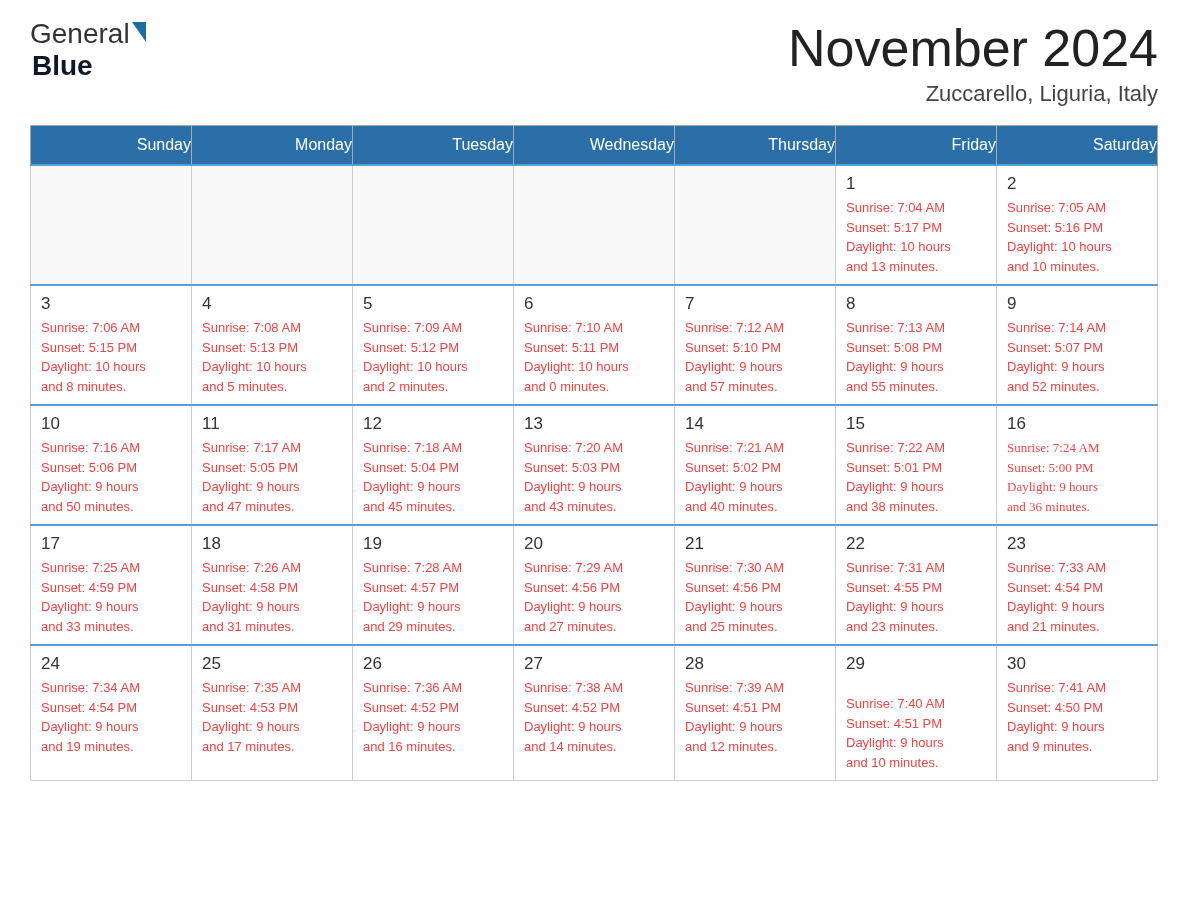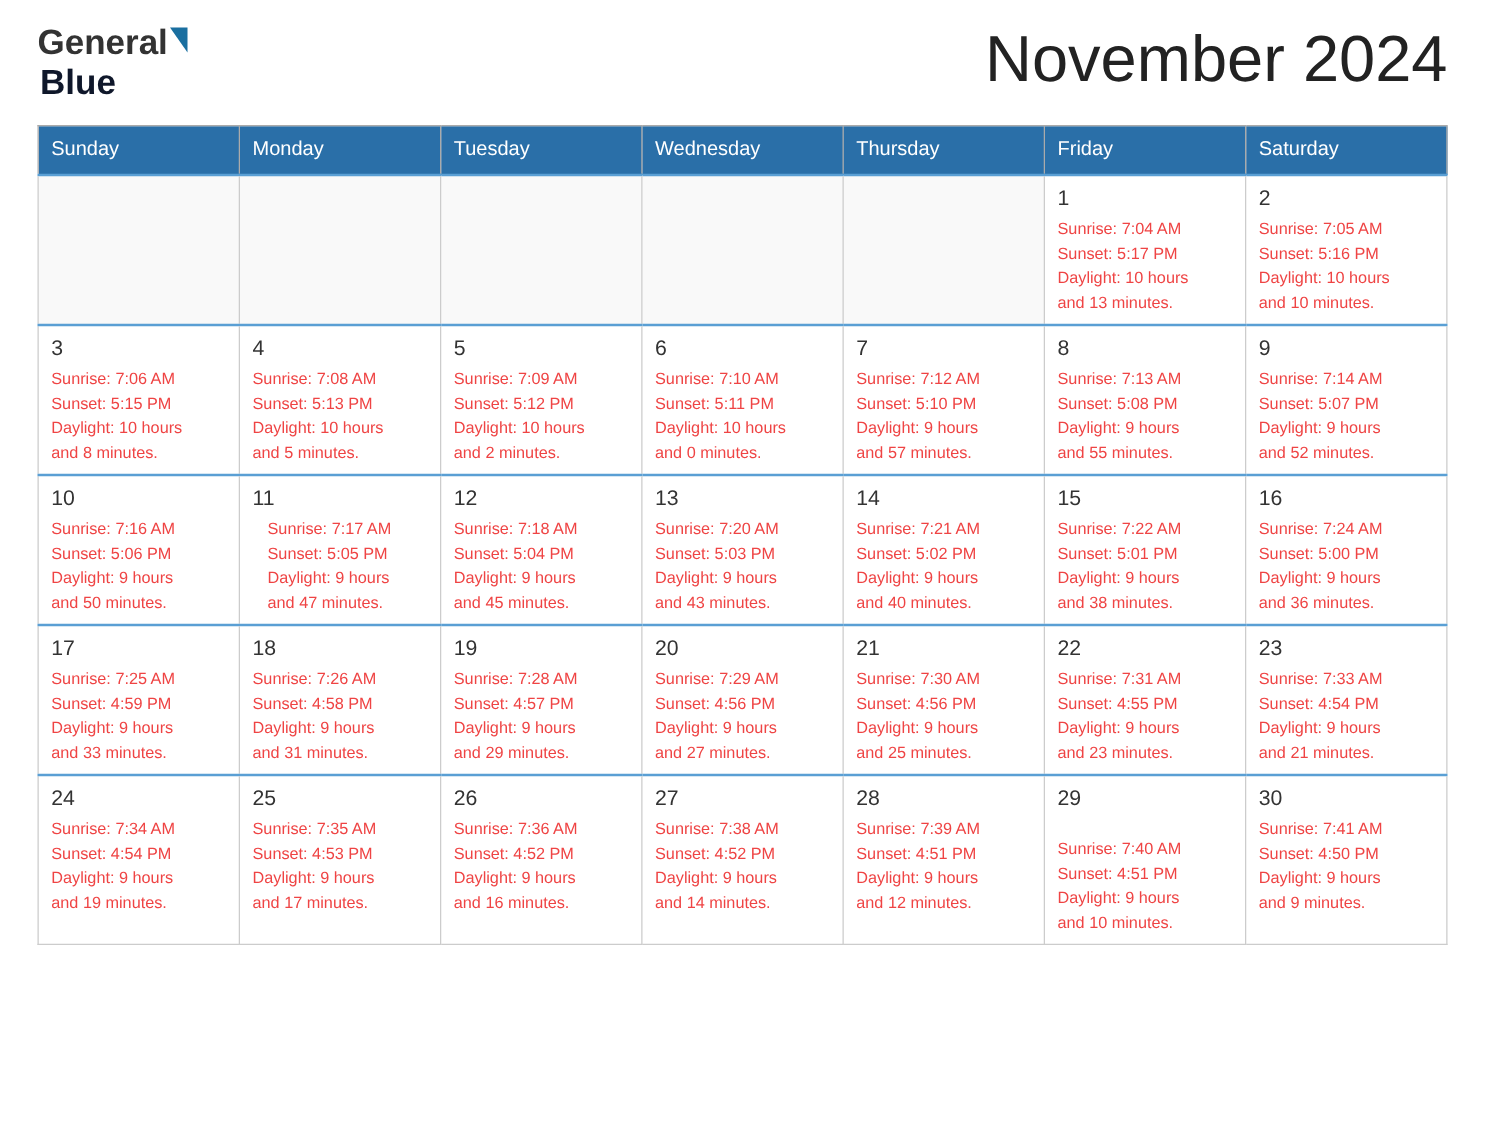--- a/index.html
+++ b/index.html
@@ -18,21 +18,21 @@
     }
     .logo {
       display: flex;
       flex-direction: column;
       align-items: flex-start;
     }
     .logo-text {
       display: flex;
       align-items: center;
       font-size: 28px;
-      font-weight: bold;
+      font-weight: normal;
       color: #333;
       line-height: 1;
     }
     .logo-general { color: #333; }
     .logo-arrow {
       display: inline-block;
       width: 0;
       height: 0;
       border-left: 14px solid transparent;
       border-right: 0px solid transparent;
@@ -66,22 +66,22 @@
     .calendar {
       width: 100%;
       border-collapse: collapse;
       border: 1px solid #aaa;
     }
     .calendar th {
       background-color: #2a6fa8;
       color: #fff;
       font-size: 16px;
       font-weight: normal;
-      padding: 10px 10px;
-      text-align: left;
+      padding: 10px 0;
+      text-align: right;
       border: 1px solid #aaa;
     }
     .calendar td {
       vertical-align: top;
       padding: 8px 10px;
       border: 1px solid #ccc;
       width: calc(100% / 7);
       min-height: 110px;
       font-size: 13px;
       color: #333;
@@ -111,20 +111,21 @@
 <div class="header">
   <div class="logo">
     <div class="logo-text">
       <span class="logo-general">General</span>
         <span class="logo-arrow"></span>
     </div>
     <span class="logo-blue">Blue</span>
   </div>
   <div class="title-area">
     <h1>November 2024</h1>
+    <h2>Zuccarello, Liguria, Italy</h2>
   </div>
 </div>
 
 <table class="calendar">
   <thead>
     <tr>
       <th>Sunday</th>
       <th>Monday</th>
       <th>Tuesday</th>
       <th>Wednesday</th>
@@ -209,21 +210,21 @@
       <tr class="week-row">
         <td>
           <span class="day-num">10</span>
           <div class="day-info" style="white-space: pre-line;">Sunrise: 7:16 AM
 Sunset: 5:06 PM
 Daylight: 9 hours
 and 50 minutes.</div>
         </td>
         <td>
           <span class="day-num">11</span>
-          <div class="day-info" style="white-space: pre-line; margin-left: 12px;">Sunrise: 7:17 AM
+          <div class="day-info" style="white-space: pre-line;">Sunrise: 7:17 AM
 Sunset: 5:05 PM
 Daylight: 9 hours
 and 47 minutes.</div>
         </td>
         <td>
           <span class="day-num">12</span>
           <div class="day-info" style="white-space: pre-line;">Sunrise: 7:18 AM
 Sunset: 5:04 PM
 Daylight: 9 hours
 and 45 minutes.</div>
@@ -244,21 +245,21 @@
         </td>
         <td>
           <span class="day-num">15</span>
           <div class="day-info" style="white-space: pre-line;">Sunrise: 7:22 AM
 Sunset: 5:01 PM
 Daylight: 9 hours
 and 38 minutes.</div>
         </td>
         <td>
           <span class="day-num">16</span>
-          <div class="day-info" style="white-space: pre-line;">Sunrise: 7:24 AM
+          <div class="day-info" style="white-space: pre-line; font-family: Liberation Serif, serif;">Sunrise: 7:24 AM
 Sunset: 5:00 PM
 Daylight: 9 hours
 and 36 minutes.</div>
         </td>
       </tr>
       <tr class="week-row">
         <td>
           <span class="day-num">17</span>
           <div class="day-info" style="white-space: pre-line;">Sunrise: 7:25 AM
 Sunset: 4:59 PM

